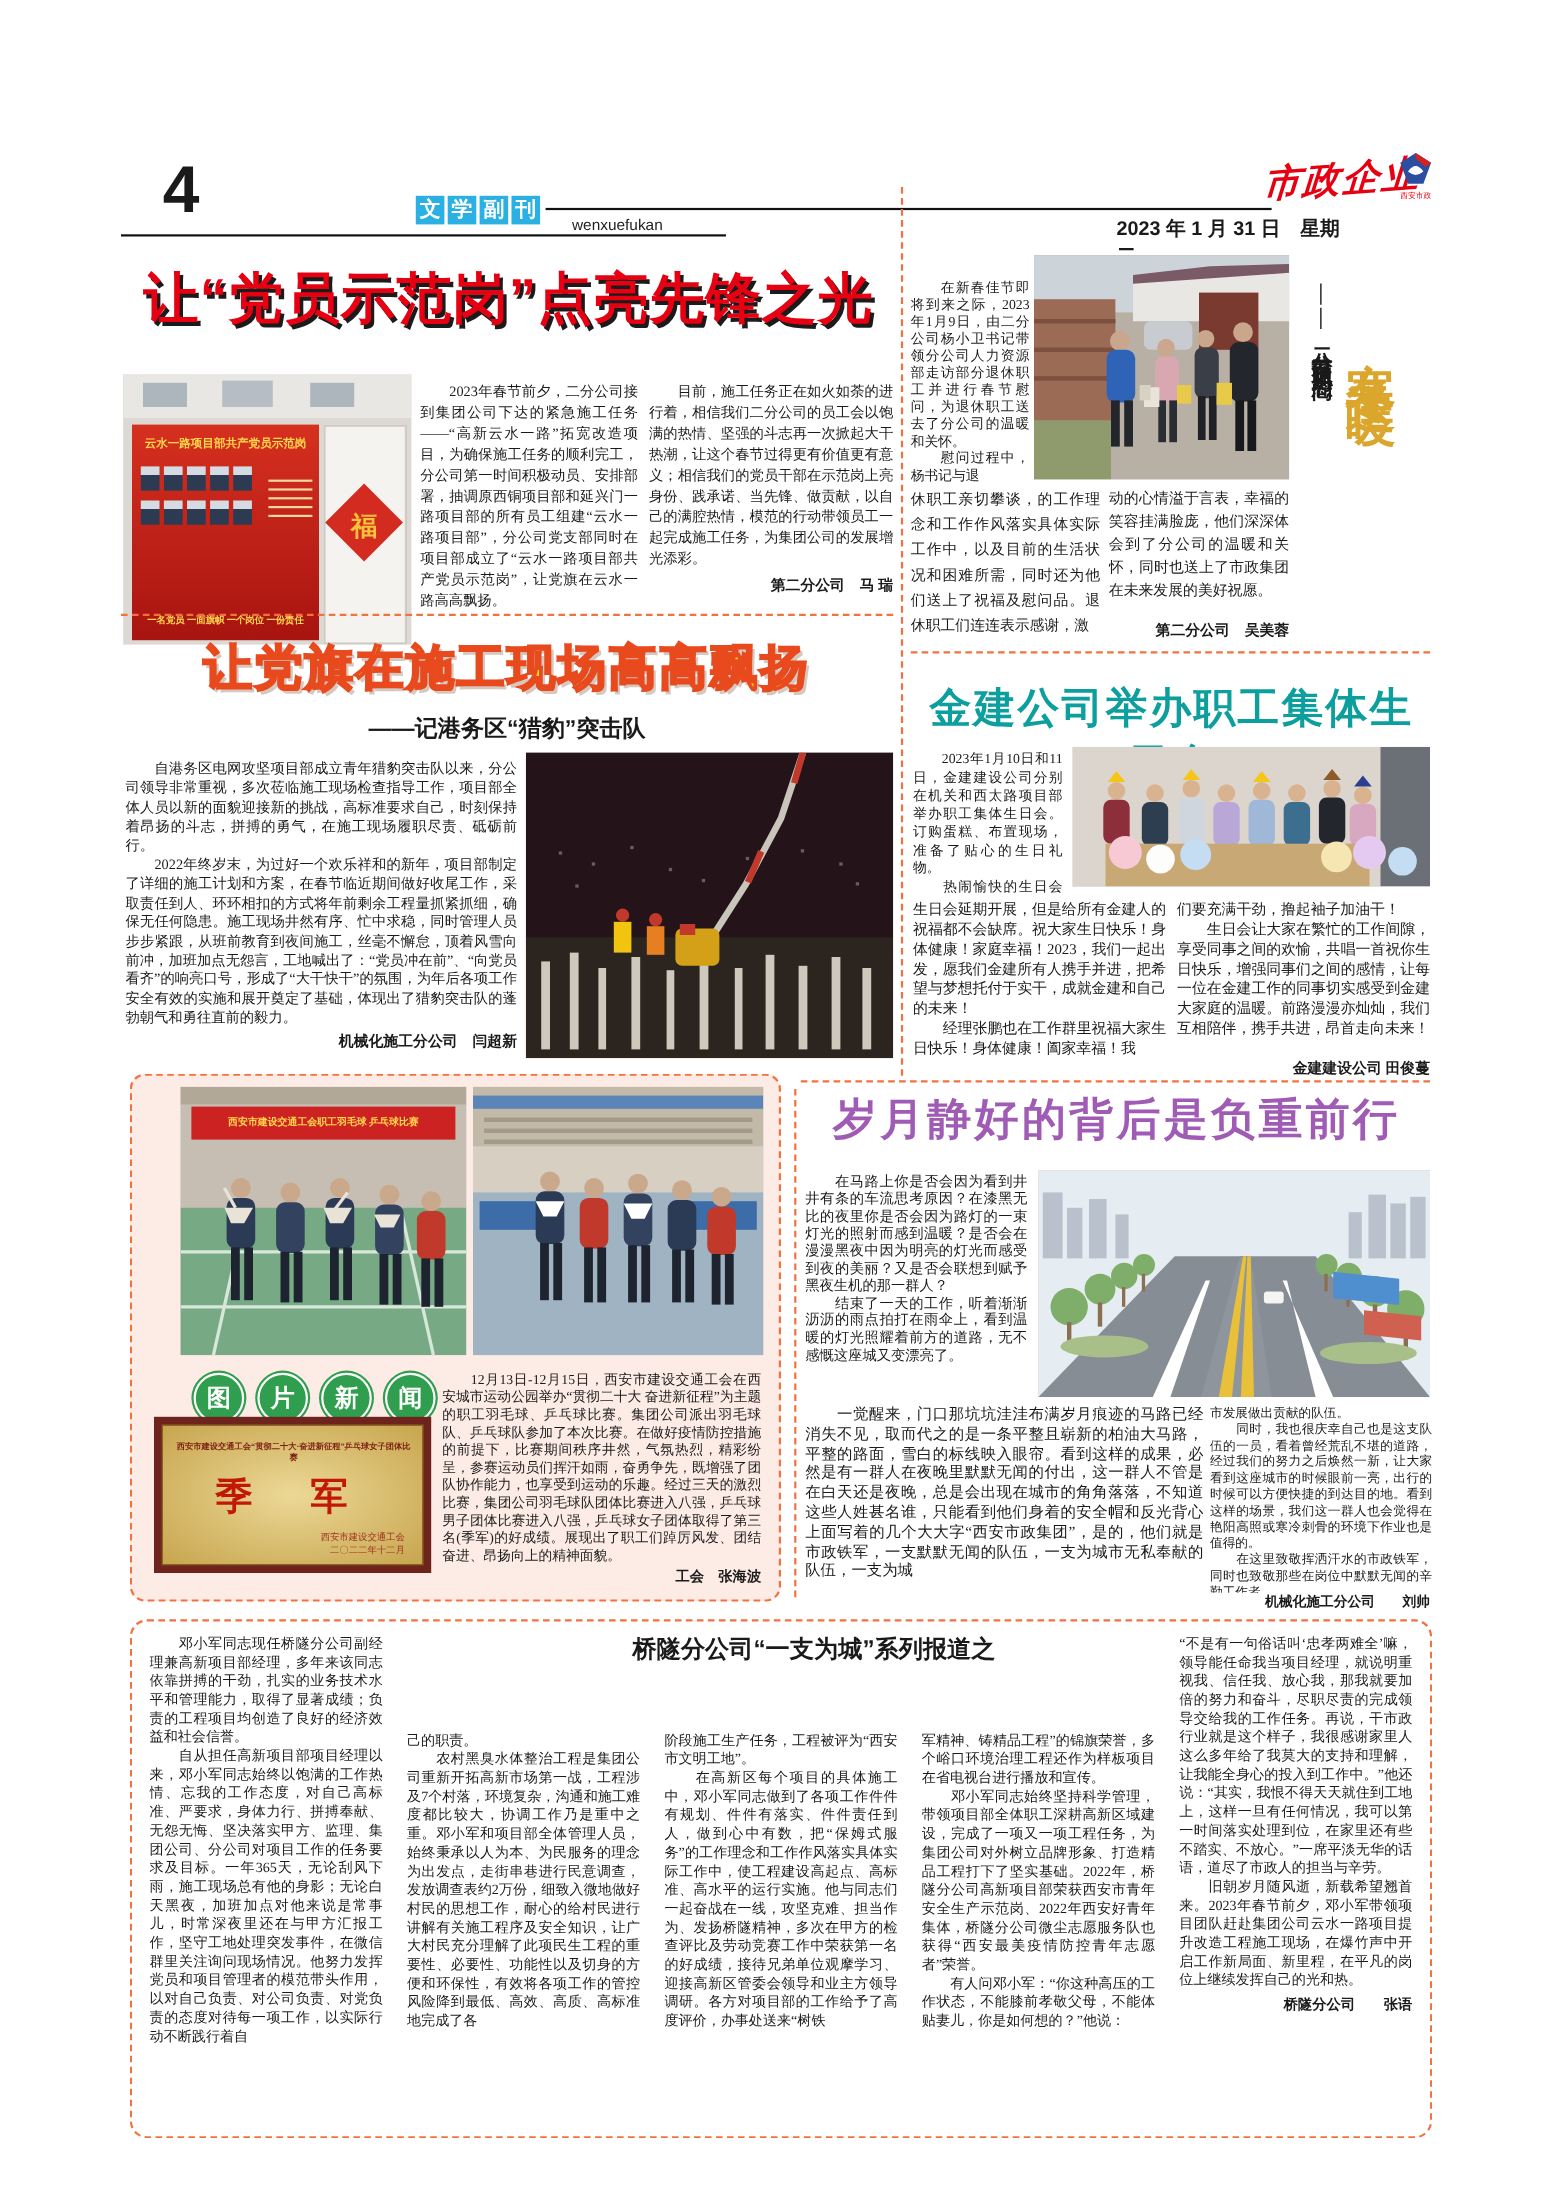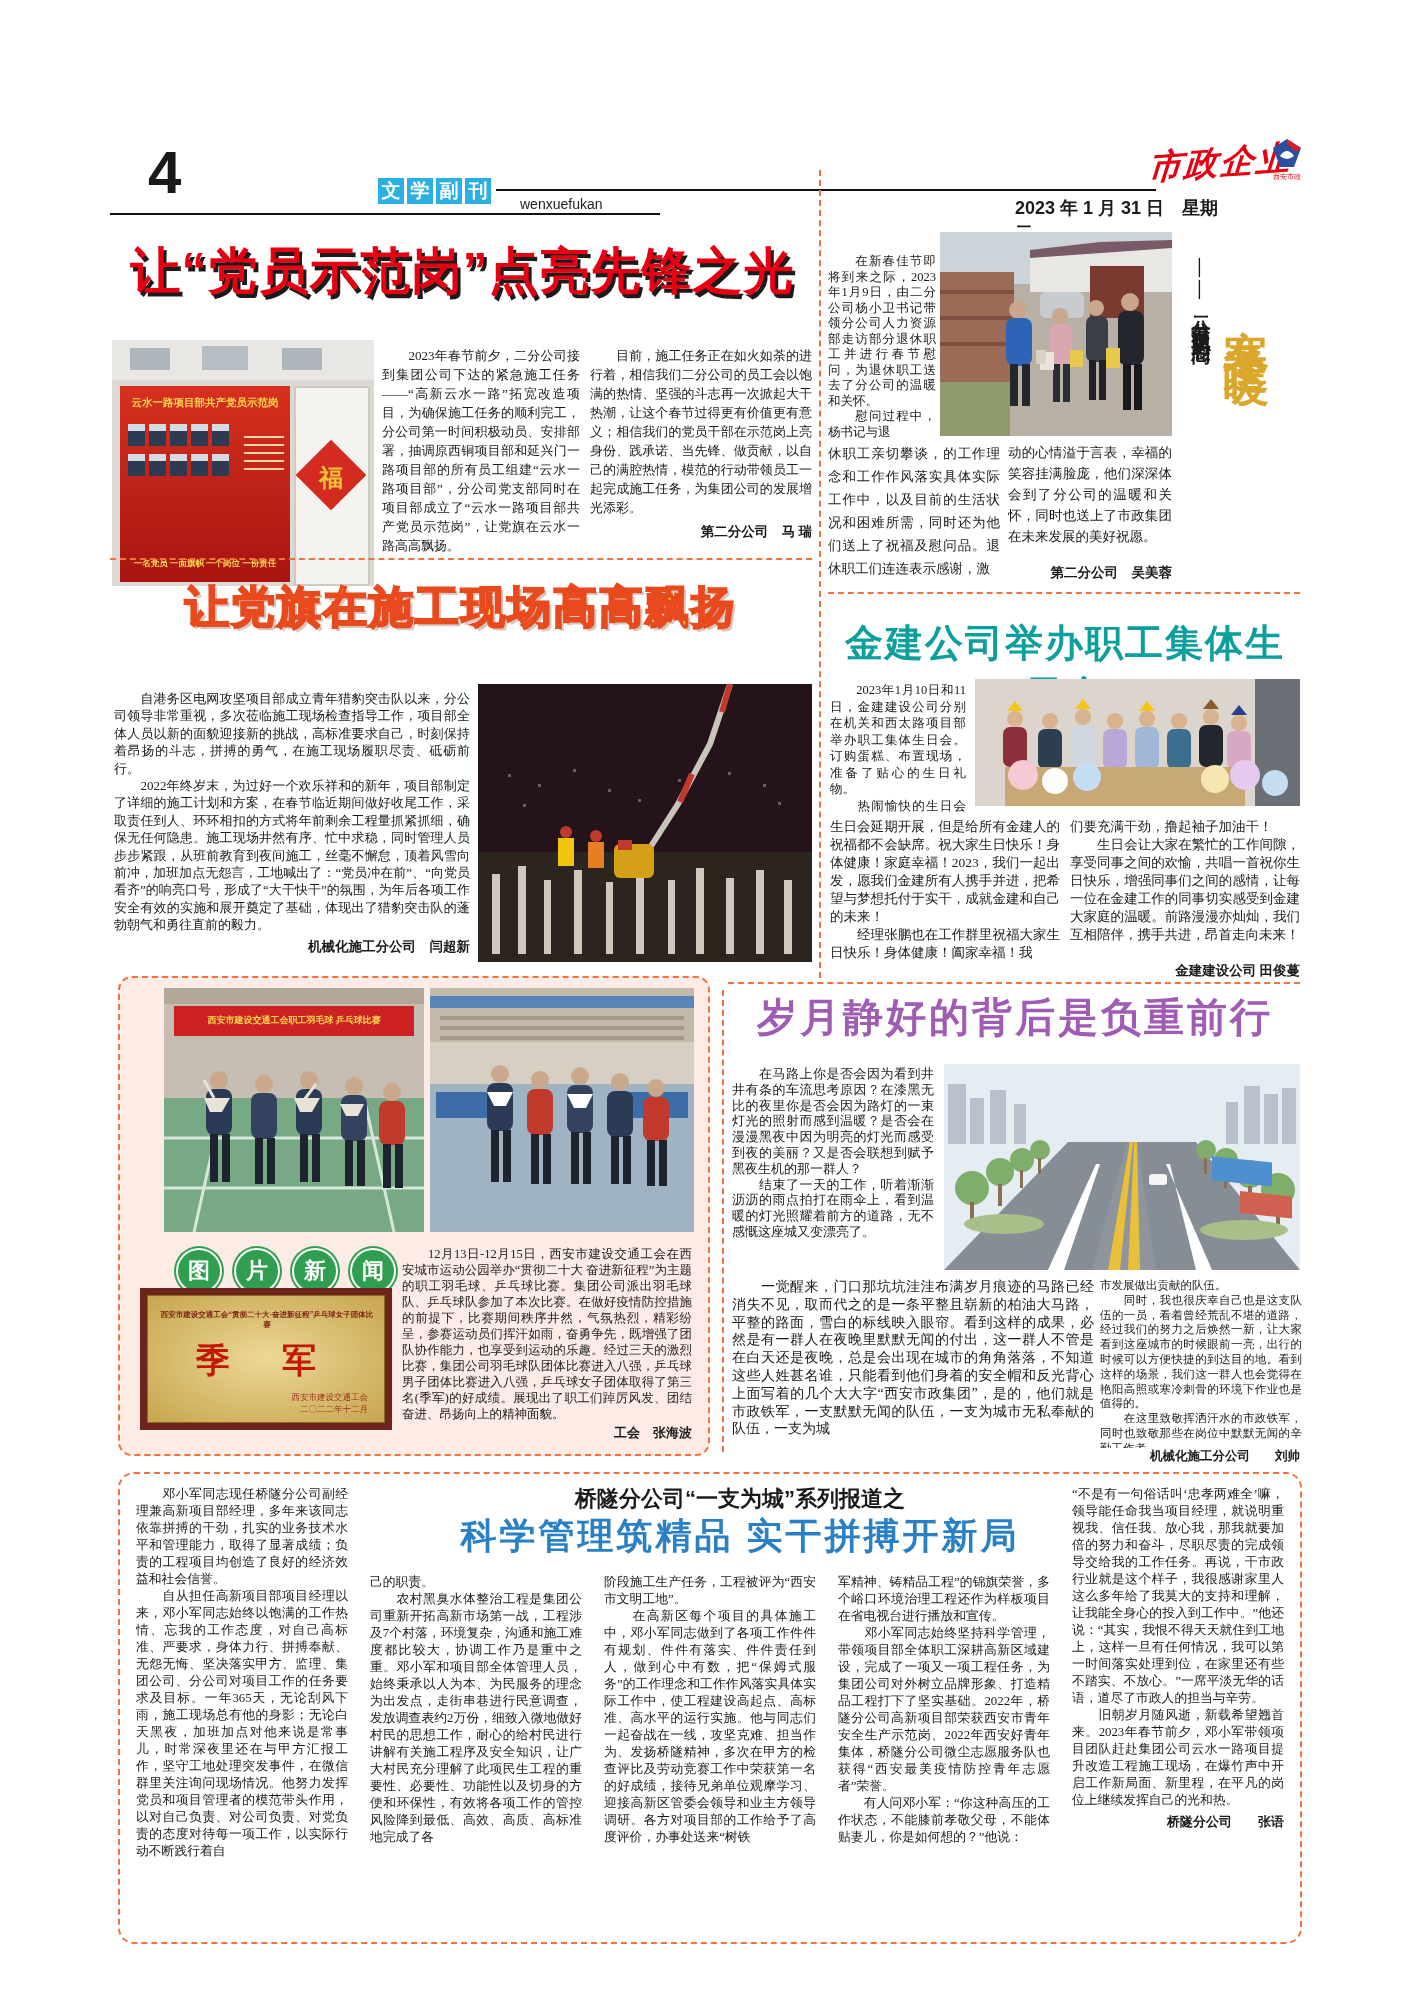--- a/index.html
+++ b/index.html
@@ -126,20 +126,21 @@
 
   <div class="abs v" style="left:1188px;top:258px;height:330px;font-size:19px;font-weight:bold;letter-spacing:3px;">——二分公司退休职工慰问</div>
   <div class="abs v" style="left:1216px;top:292px;height:240px;font-size:46px;font-weight:900;color:#dba62c;
               letter-spacing:10px;font-family:'Liberation Sans',sans-serif;">寒冬送暖</div>
 
   <div class="abs hline" style="left:110px;top:558px;width:702px;"></div>
   <div class="abs hline" style="left:828px;top:592px;width:472px;"></div>
 
   <div class="abs sans center" style="left:110px;top:578px;width:702px;font-size:44px;font-weight:900;color:#ffe11c;
               -webkit-text-stroke:2px #e8491d;text-shadow:3px 3px 0 rgba(90,30,0,0.25);letter-spacing:2px;">让党旗在施工现场高高飘扬</div>
+  <div class="abs sans center" style="left:110px;top:648px;width:702px;font-size:21px;font-weight:bold;">——记港务区“猎豹”突击队</div>
 
   <div class="abs" style="left:114px;top:690px;width:356px;height:260px;">
     <div class="jtext" style="font-size:13px;line-height:17.4px;">　　自港务区电网攻坚项目部成立青年猎豹突击队以来，分公司领导非常重视，多次莅临施工现场检查指导工作，项目部全体人员以新的面貌迎接新的挑战，高标准要求自己，时刻保持着昂扬的斗志，拼搏的勇气，在施工现场履职尽责、砥砺前行。
 　　2022年终岁末，为过好一个欢乐祥和的新年，项目部制定了详细的施工计划和方案，在春节临近期间做好收尾工作，采取责任到人、环环相扣的方式将年前剩余工程量抓紧抓细，确保无任何隐患。施工现场井然有序、忙中求稳，同时管理人员步步紧跟，从班前教育到夜间施工，丝毫不懈怠，顶着风雪向前冲，加班加点无怨言，工地喊出了：“党员冲在前”、“向党员看齐”的响亮口号，形成了“大干快干”的氛围，为年后各项工作安全有效的实施和展开奠定了基础，体现出了猎豹突击队的蓬勃朝气和勇往直前的毅力。</div>
     <div class="sig" style="font-size:13.5px;margin-top:4px;">机械化施工分公司　闫超新</div>
   </div>
 
   <div class="photo" style="left:478px;top:684px;width:334px;height:278px;">
     <svg width="334" height="278" viewBox="0 0 334 278" preserveAspectRatio="none">
       <rect width="334" height="278" fill="#120c0e"></rect>
@@ -397,21 +398,20 @@
 
   <div class="abs jtext" style="left:732px;top:1278px;width:362px;height:182px;font-size:14px;line-height:17.8px;">　　一觉醒来，门口那坑坑洼洼布满岁月痕迹的马路已经消失不见，取而代之的是一条平整且崭新的柏油大马路，平整的路面，雪白的标线映入眼帘。看到这样的成果，必然是有一群人在夜晚里默默无闻的付出，这一群人不管是在白天还是夜晚，总是会出现在城市的角角落落，不知道这些人姓甚名谁，只能看到他们身着的安全帽和反光背心上面写着的几个大大字“西安市政集团”，是的，他们就是市政铁军，一支默默无闻的队伍，一支为城市无私奉献的队伍，一支为城</div>
   <div class="abs jtext" style="left:1100px;top:1278px;width:202px;height:170px;font-size:11.5px;line-height:14.8px;">市发展做出贡献的队伍。
 　　同时，我也很庆幸自己也是这支队伍的一员，看着曾经荒乱不堪的道路，经过我们的努力之后焕然一新，让大家看到这座城市的时候眼前一亮，出行的时候可以方便快捷的到达目的地。看到这样的场景，我们这一群人也会觉得在艳阳高照或寒冷刺骨的环境下作业也是值得的。
 　　在这里致敬挥洒汗水的市政铁军，同时也致敬那些在岗位中默默无闻的辛勤工作者。</div>
   <div class="abs sig" style="left:1100px;top:1448px;width:200px;font-size:12.5px;">机械化施工分公司　　刘帅</div>
 
   <div class="abs" style="left:118px;top:1472px;width:1180px;height:468px;border:2px dashed #f2713f;border-radius:16px;background:#fff;"></div>
 
   <div class="abs sans center" style="left:460px;top:1484px;width:560px;font-size:22px;font-weight:bold;">桥隧分公司“一支为城”系列报道之</div>
-  <div class="abs sans center" style="left:410px;top:1512px;width:660px;font-size:36px;font-weight:900;color:#2a80c5;letter-spacing:3px;">科学管理筑精品  实干拼搏开新局</div>
 
   <div class="abs jtext" style="left:136px;top:1486px;width:212px;height:446px;font-size:12.8px;line-height:17px;">　　邓小军同志现任桥隧分公司副经理兼高新项目部经理，多年来该同志依靠拼搏的干劲，扎实的业务技术水平和管理能力，取得了显著成绩；负责的工程项目均创造了良好的经济效益和社会信誉。
 　　自从担任高新项目部项目经理以来，邓小军同志始终以饱满的工作热情、忘我的工作态度，对自己高标准、严要求，身体力行、拼搏奉献、无怨无悔、坚决落实甲方、监理、集团公司、分公司对项目工作的任务要求及目标。一年365天，无论刮风下雨，施工现场总有他的身影；无论白天黑夜，加班加点对他来说是常事儿，时常深夜里还在与甲方汇报工作，坚守工地处理突发事件，在微信群里关注询问现场情况。他努力发挥党员和项目管理者的模范带头作用，以对自己负责、对公司负责、对党负责的态度对待每一项工作，以实际行动不断践行着自</div>
   <div class="abs jtext" style="left:370px;top:1574px;width:212px;height:358px;font-size:12.8px;line-height:17px;">己的职责。
 　　农村黑臭水体整治工程是集团公司重新开拓高新市场第一战，工程涉及7个村落，环境复杂，沟通和施工难度都比较大，协调工作乃是重中之重。邓小军和项目部全体管理人员，始终秉承以人为本、为民服务的理念为出发点，走街串巷进行民意调查，发放调查表约2万份，细致入微地做好村民的思想工作，耐心的给村民进行讲解有关施工程序及安全知识，让广大村民充分理解了此项民生工程的重要性、必要性、功能性以及切身的方便和环保性，有效将各项工作的管控风险降到最低、高效、高质、高标准地完成了各</div>
   <div class="abs jtext" style="left:604px;top:1574px;width:212px;height:358px;font-size:12.8px;line-height:17px;">阶段施工生产任务，工程被评为“西安市文明工地”。
 　　在高新区每个项目的具体施工中，邓小军同志做到了各项工作件件有规划、件件有落实、件件责任到人，做到心中有数，把“保姆式服务”的工作理念和工作作风落实具体实际工作中，使工程建设高起点、高标准、高水平的运行实施。他与同志们一起奋战在一线，攻坚克难、担当作为、发扬桥隧精神，多次在甲方的检查评比及劳动竞赛工作中荣获第一名的好成绩，接待兄弟单位观摩学习、迎接高新区管委会领导和业主方领导调研。各方对项目部的工作给予了高度评价，办事处送来“树铁</div>
   <div class="abs jtext" style="left:838px;top:1574px;width:212px;height:358px;font-size:12.8px;line-height:17px;">军精神、铸精品工程”的锦旗荣誉，多个峪口环境治理工程还作为样板项目在省电视台进行播放和宣传。
 　　邓小军同志始终坚持科学管理，带领项目部全体职工深耕高新区域建设，完成了一项又一项工程任务，为集团公司对外树立品牌形象、打造精品工程打下了坚实基础。2022年，桥隧分公司高新项目部荣获西安市青年安全生产示范岗、2022年西安好青年集体，桥隧分公司微尘志愿服务队也获得“西安最美疫情防控青年志愿者”荣誉。
 　　有人问邓小军：“你这种高压的工作状态，不能膝前孝敬父母，不能体贴妻儿，你是如何想的？”他说：</div>

